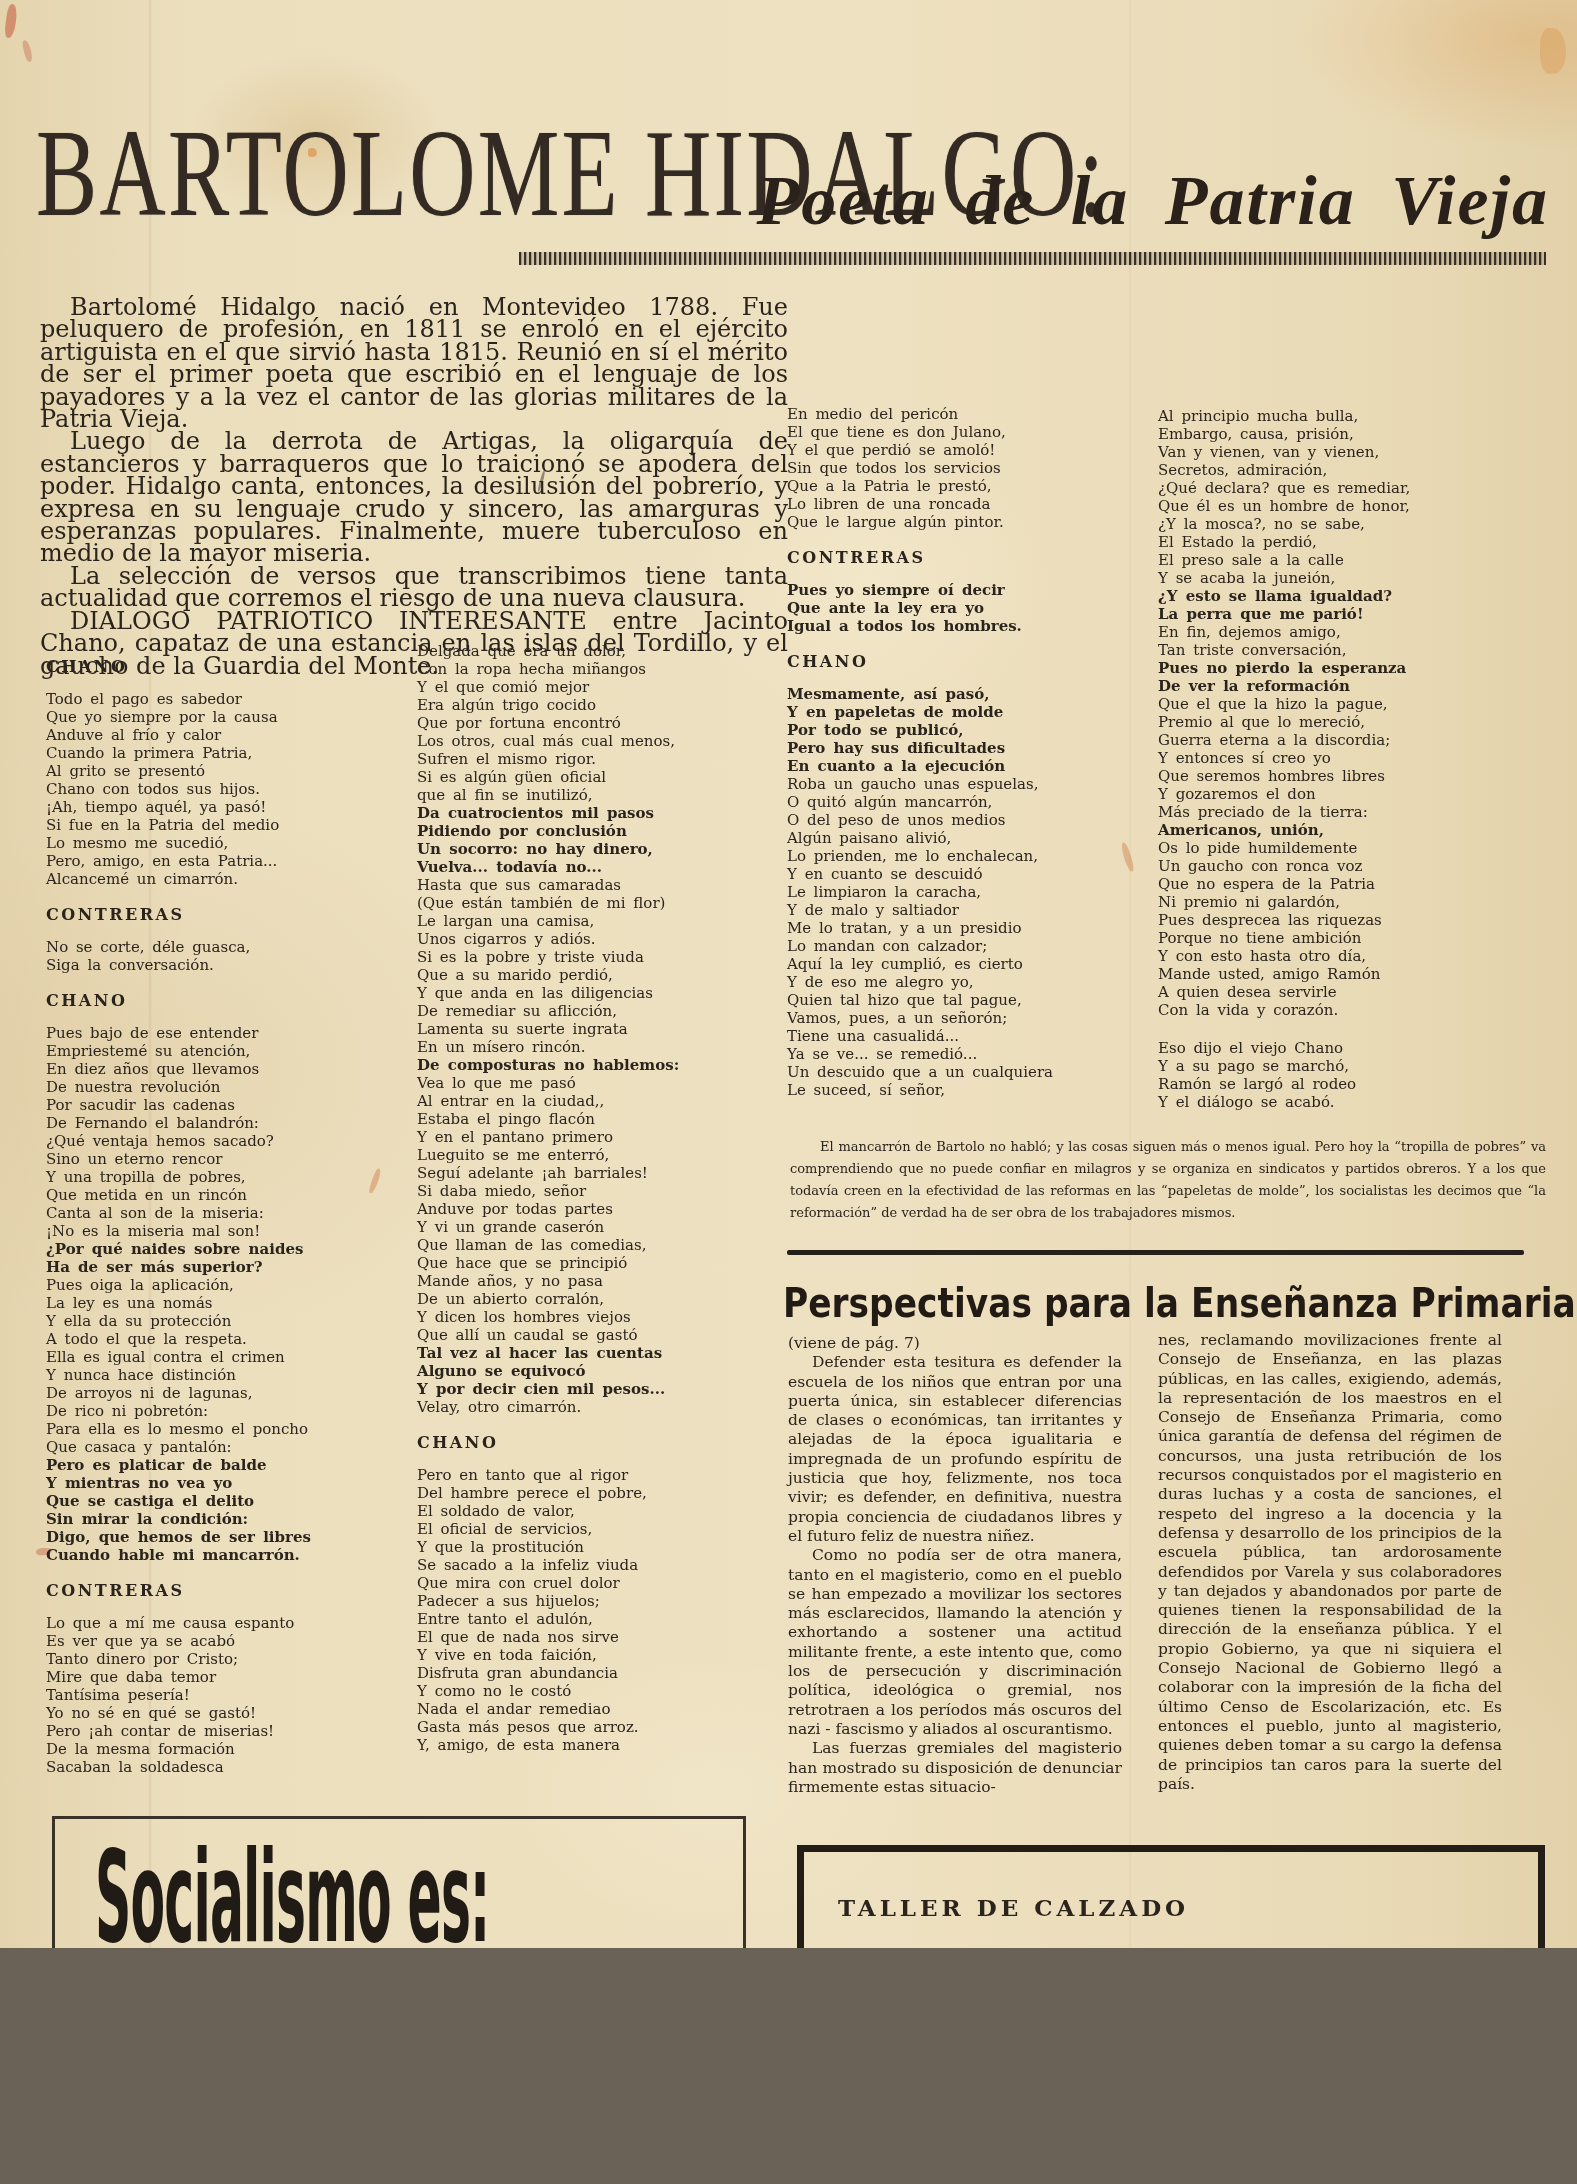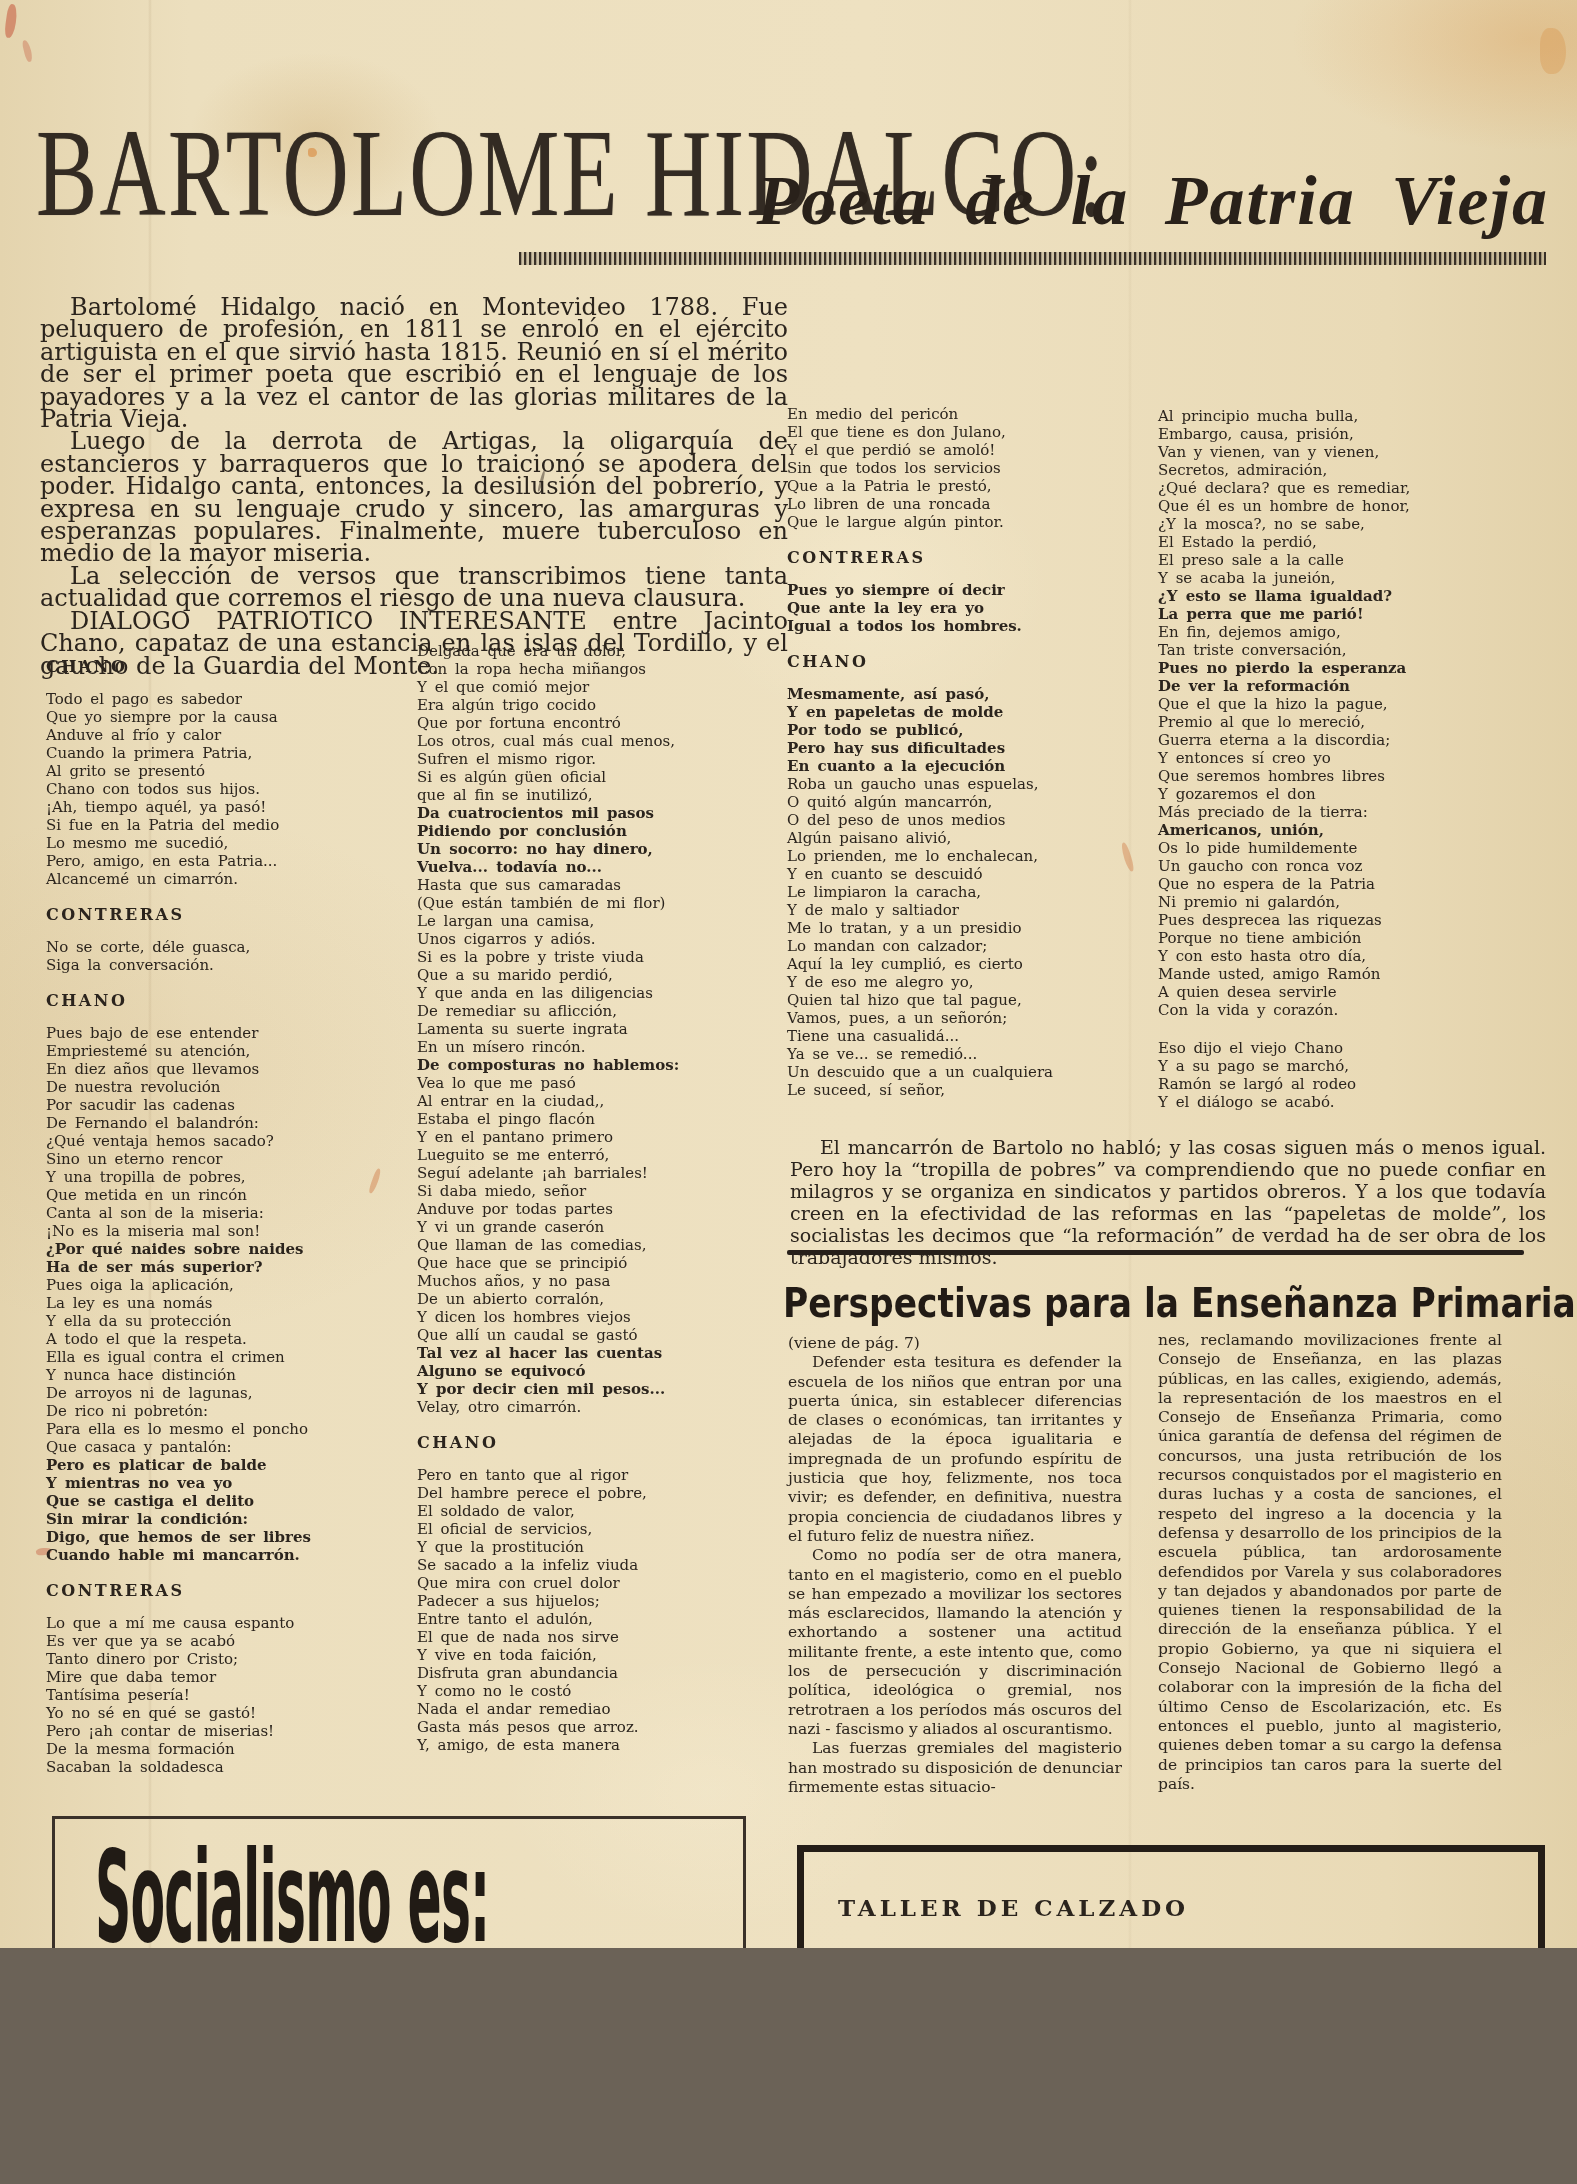--- a/index.html
+++ b/index.html
@@ -50,21 +50,21 @@
   #col1{left:46px;top:640px;width:372px;}
   #col2{left:417px;top:642px;width:348px;}
   #col3{left:787px;top:405px;width:336px;}
   #col4{left:1158px;top:407px;width:354px;}
   .poem-line{font-size:15px;line-height:18px;white-space:nowrap;word-spacing:3px;}
   .poem-line.bold{font-weight:bold;}
   .poem-heading{font-size:16px;font-weight:bold;text-align:left;letter-spacing:2.5px;line-height:18px;margin:18px 0 14px 0;}
   .stanza-gap{height:20px;}
 
   
-  .closing{position:absolute;left:790px;top:1136px;width:756px;font-size:19px;line-height:22px;text-align:justify;}
+  .closing{position:absolute;left:790px;top:1136px;width:756px;font-size:13px;line-height:22px;text-align:justify;}
   .closing p{margin:0;text-indent:30px;}
 
   .rule{position:absolute;left:787px;top:1250px;width:737px;height:5px;background:#27201a;border-radius:2px;}
 
   
   .headline{
     position:absolute;left:783px;top:1281px;
     font-family:"DejaVu Sans",sans-serif;font-weight:bold;font-size:41px;line-height:1.1;
     white-space:nowrap;color:#221b15;letter-spacing:0;
     transform:scaleX(.84);transform-origin:0 0;
@@ -204,21 +204,21 @@
       <div class="poem-line">Al entrar en la ciudad,,</div>
       <div class="poem-line">Estaba el pingo flacón</div>
       <div class="poem-line">Y en el pantano primero</div>
       <div class="poem-line">Lueguito se me enterró,</div>
       <div class="poem-line">Seguí adelante ¡ah barriales!</div>
       <div class="poem-line">Si daba miedo, señor</div>
       <div class="poem-line">Anduve por todas partes</div>
       <div class="poem-line">Y vi un grande caserón</div>
       <div class="poem-line">Que llaman de las comedias,</div>
       <div class="poem-line">Que hace que se principió</div>
-      <div class="poem-line">Muchos años, y no pasa</div>
+      <div class="poem-line">Mande años, y no pasa</div>
       <div class="poem-line">De un abierto corralón,</div>
       <div class="poem-line">Y dicen los hombres viejos</div>
       <div class="poem-line">Que allí un caudal se gastó</div>
       <div class="poem-line bold">Tal vez al hacer las cuentas</div>
       <div class="poem-line bold">Alguno se equivocó</div>
       <div class="poem-line bold">Y por decir cien mil pesos...</div>
       <div class="poem-line">Velay, otro cimarrón.</div>
       <div class="poem-heading">CHANO</div>
       <div class="poem-line">Pero en tanto que al rigor</div>
       <div class="poem-line">Del hambre perece el pobre,</div>

